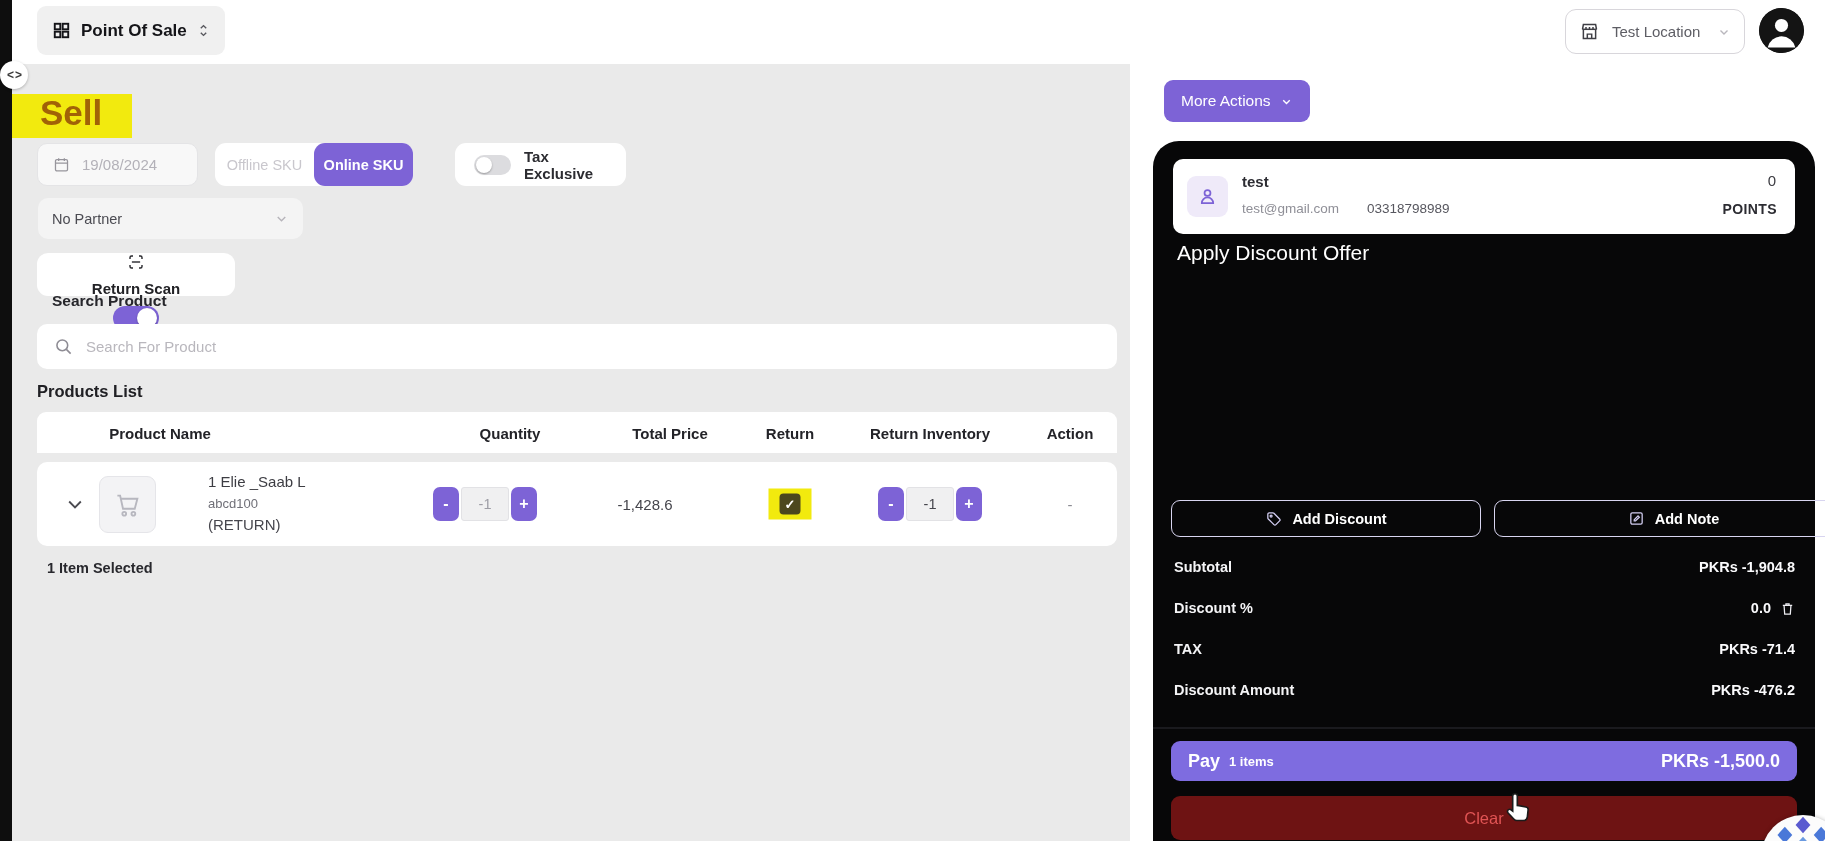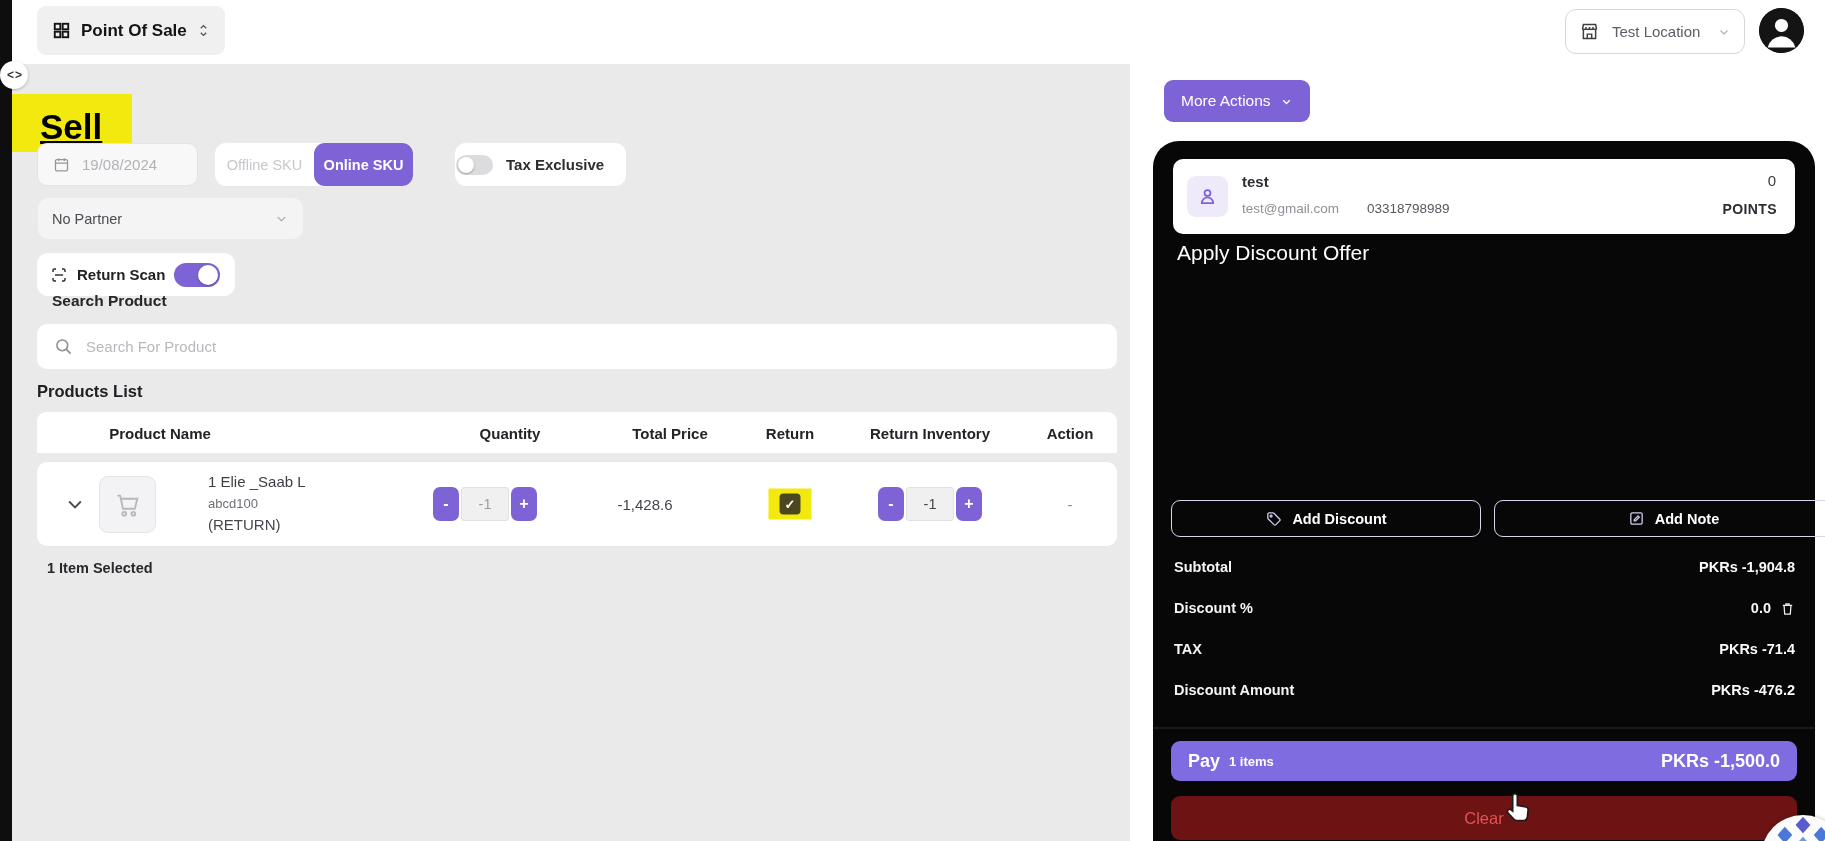--- a/index.html
+++ b/index.html
@@ -33,56 +33,56 @@
   .location-btn .chev{ margin-left:auto; color:#b9b7bd; }
   .avatar-btn{
     position:absolute; left:1759px; top:8px; width:45px; height:45px; border-radius:50%;
     border:none; background:#141414; overflow:hidden; padding:0;
   }
 
   
   .content{ position:absolute; left:12px; top:64px; width:1118px; height:777px; background:#eaeaea; }
   .sell-title{
     position:absolute; left:0; top:30px; background:var(--highlight_yellow,#f2ea0e);
-    padding:15px 30px 6px 28px; font-size:35px; font-weight:bold; color:#000000; line-height:1.05;text-decoration:underline;
+    padding:1px 30px 6px 28px; font-size:35px; font-weight:bold; color:#a16207; line-height:1.05;
   }
   .date-field{
     position:absolute; left:25px; top:79px; width:161px; height:43px;
     background:#f8f8f8; border:1px solid #e4e4e6; border-radius:10px;
     display:flex; align-items:center; gap:12px; padding:0 15px;
     color:#b3b1b8; font-size:15px;
   }
   .sku-group{ position:absolute; left:203px; top:79px; width:198px; height:43px; background:#fff; border-radius:11px; display:flex; }
   .sku-offline{ flex:1; background:none; border:none; color:#c9c7cd; font-size:14.5px; }
   .sku-online{
     width:99px; height:43px; background:var(--accent,#7d63d6); border:none; border-radius:11px;
     color:#fff; font-weight:bold; font-size:14.5px;
   }
   .tax-card{
     position:absolute; left:443px; top:79px; width:171px; height:43px; background:#fff; border-radius:11px;
-    display:flex; align-items:center; gap:13px; padding:0 1px;
+    display:flex; align-items:center; gap:13px; padding:0 19px;
     font-weight:bold; font-size:15px; color:#2c2c31;
   }
   .toggle{ position:relative; width:37px; height:20px; border-radius:11px; background:#dcdcdf; border:none; flex:none; }
   .toggle .knob{ position:absolute; top:2px; left:2px; width:16px; height:16px; border-radius:50%; background:#fff; box-shadow:0 1px 2px rgba(0,0,0,.3); }
   .toggle.lg{ width:46px; height:24px; border-radius:13px; }
   .toggle.lg .knob{ width:20px; height:20px; }
   .toggle.on{ background:var(--accent,#7d63d6); }
   .toggle.on .knob{ left:auto; right:2px; }
   .partner-select{
     position:absolute; left:26px; top:134px; width:265px; height:41px;
     background:#f4f4f4; border:none; border-radius:10px;
     display:flex; align-items:center; justify-content:space-between; padding:0 14px;
     color:#4b4b52; font-size:14.5px;
   }
   .partner-select .chev{ color:#b6b4ba; }
   .return-scan-card{
     position:absolute; left:25px; top:189px; width:198px; height:43px; background:#fff; border-radius:11px;
     display:flex; align-items:center; gap:9px; padding:0 13px;
-    font-weight:bold; font-size:15px; color:#222226;
+    font-weight:bold; font-size:15px; color:#222226;flex-direction:column;
   }
   .search-label{ position:absolute; left:25px; top:228px; font-weight:bold; font-size:15.5px; color:#26262b;margin-left:15px; }
   .search-box{
     position:absolute; left:25px; top:260px; width:1080px; height:45px;
     background:#fff; border-radius:10px; display:flex; align-items:center; gap:13px; padding:0 17px;
   }
   .search-box svg{ color:#8e8c94; flex:none; }
   .search-box input{ flex:1; border:none; outline:none; font-size:15px; color:#35353a; background:transparent; }
   .search-box input::placeholder{ color:#b9b7bd; }
   .products-label{ position:absolute; left:25px; top:318px; font-weight:bold; font-size:16.5px; color:#202024; }

